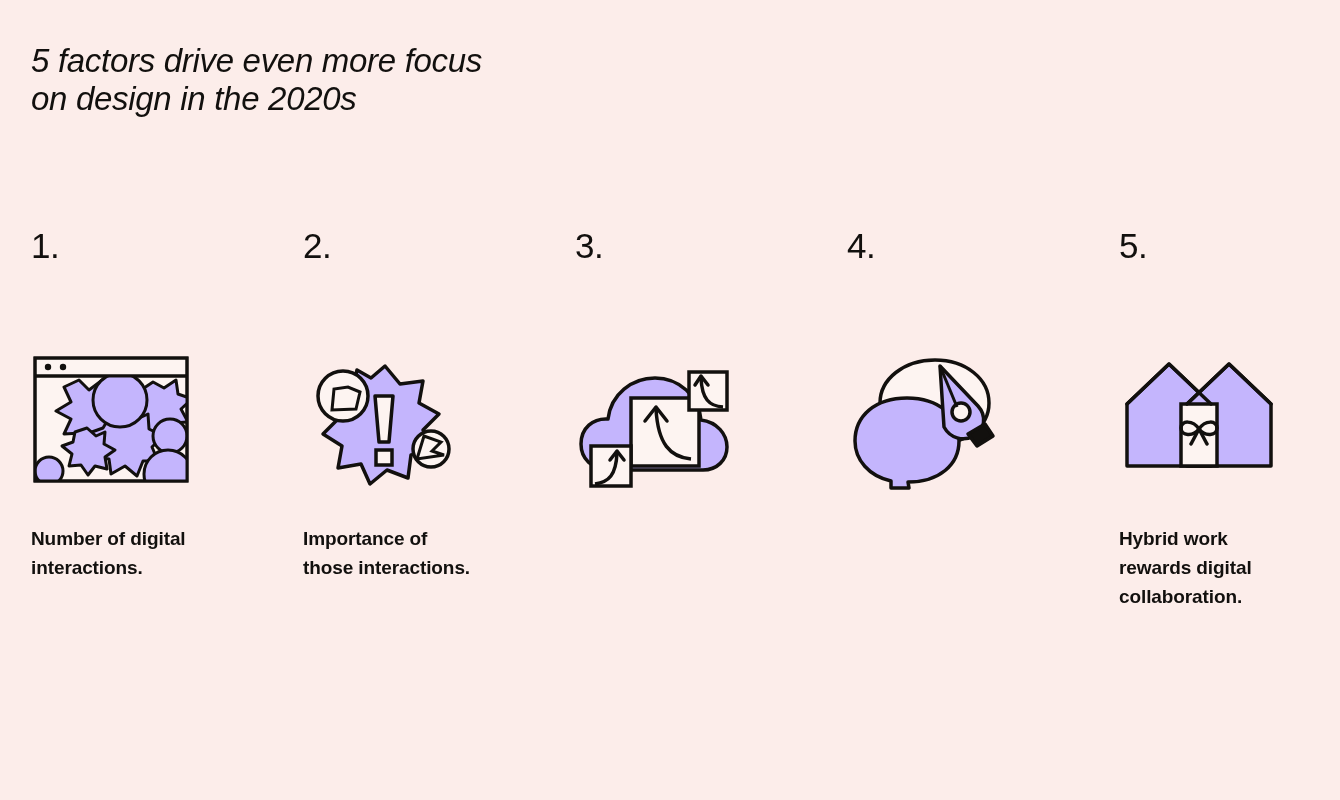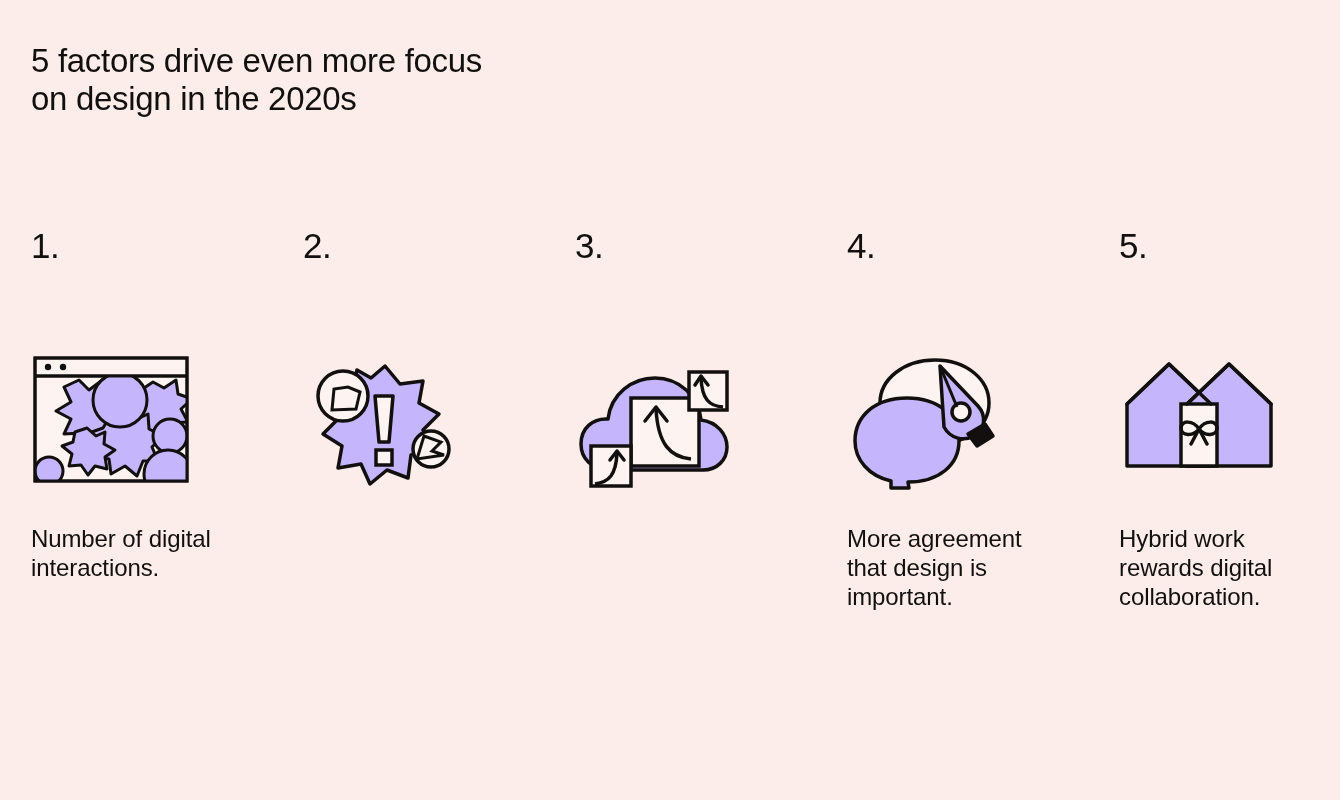--- a/index.html
+++ b/index.html
@@ -26,20 +26,21 @@
     position: absolute;
     left: 31px;
     top: 42px;
     width: 620px;
     font-size: 33px;
     line-height: 38px;
     font-weight: 500;
     letter-spacing: -0.3px;
     color: #12100E;
     white-space: pre-line;
+    font-style: italic;
   }
 
   
   .columns {
     position: absolute;
     left: 31px;
     top: 226px;
     width: 1290px;
     display: flex;
     flex-direction: row;
@@ -63,23 +64,23 @@
     padding-top: 80px;
     box-sizing: border-box;
     display: flex;
     align-items: flex-start;
     justify-content: flex-start;
   }
   .icon-slot svg {
     display: block;
   }
   .col-caption {
-    font-size: 24px;
+    font-size: 19px;
     line-height: 29px;
-    font-weight: 400;
+    font-weight: 700;
     color: #12100E;
     letter-spacing: -0.1px;
     width: 232px;
     white-space: pre-line;
   }
 </style>
 </head>
 <body>
 
 <div class="page">
@@ -140,20 +141,22 @@
           <path d="M72 42 L90 42 L86 88 L76 88 Z" fill="#FDF4F1" stroke="#12100E" stroke-width="3.5" stroke-linejoin="round"></path>
           <rect x="73" y="96" width="16" height="15" fill="#FDF4F1" stroke="#12100E" stroke-width="3.5"></rect>
 
           <circle cx="40" cy="42" r="25" fill="#FDF4F1" stroke="#12100E" stroke-width="3.5"></circle>
           <path d="M29 56 L31 35 L45 33 L57 38 L53 55 Z" fill="none" stroke="#12100E" stroke-width="3"></path>
 
           <circle cx="128" cy="95" r="18" fill="#FDF4F1" stroke="#12100E" stroke-width="3.5"></circle>
           <path d="M114 105 L121 82 L138 88 L129 97 L141 101 Z" fill="none" stroke="#12100E" stroke-width="3"></path>
         </svg>
       </div>
+      <div class="col-caption">Importance of
+those interactions.</div>
     </div>
 
     <div class="col">
       <div class="col-number">3.</div>
       <div class="icon-slot">
         <svg width="160" height="136" viewBox="0 0 160 136">
 
           <path d="M36 116
                    C16 116 6 104 6 90
                    C6 74 18 64 33 65
@@ -204,23 +207,20 @@
                    L131 52
                    C140 62 138 76 127 82
                    C116 88 103 84 97 73
                    Z" fill="#C4B5FD" stroke="#12100E" stroke-width="3.5" stroke-linejoin="round"></path>
           <circle cx="114" cy="58" r="9" fill="#FDF4F1" stroke="#12100E" stroke-width="3.5"></circle>
           <line x1="93" y1="12" x2="110" y2="53" stroke="#12100E" stroke-width="3"></line>
 
           <path d="M121 80 L138 70 L146 82 L130 92 Z" fill="#12100E" stroke="#12100E" stroke-width="3.5" stroke-linejoin="round"></path>
         </svg>
       </div>
-      <div class="col-caption">More agreement
-that design is
-important.</div>
     </div>
 
     <div class="col">
       <div class="col-number">5.</div>
       <div class="icon-slot">
         <svg width="160" height="130" viewBox="0 0 160 130">
 
           <path d="M8 50 L50 10 L92 50 L92 112 L8 112 Z" fill="#C4B5FD" stroke="#12100E" stroke-width="3.5" stroke-linejoin="round"></path>
 
           <path d="M68 50 L110 10 L152 50 L152 112 L68 112 Z" fill="#C4B5FD" stroke="#12100E" stroke-width="3.5" stroke-linejoin="round"></path>

